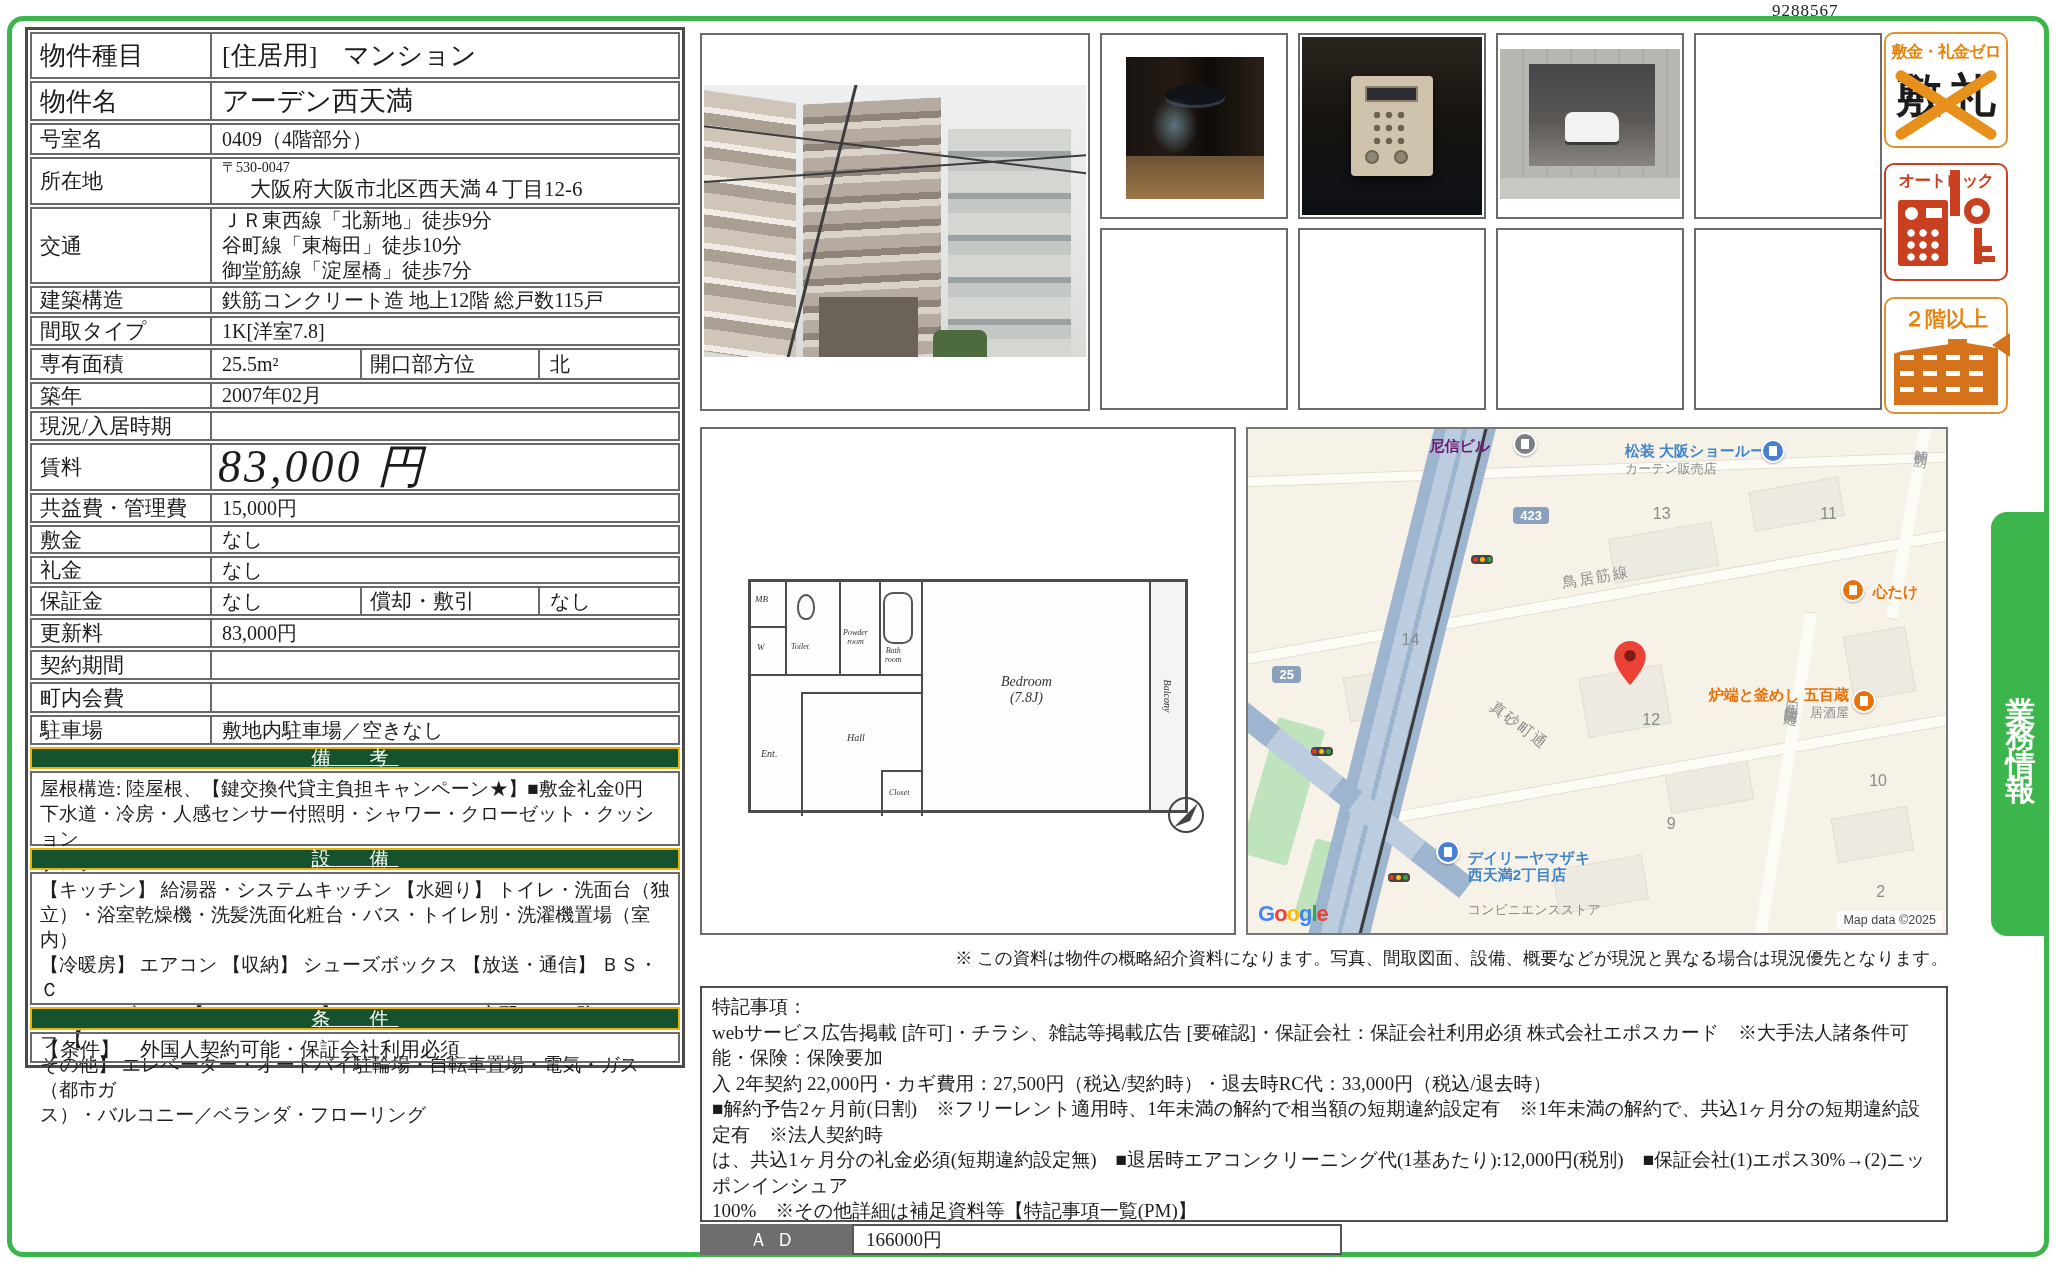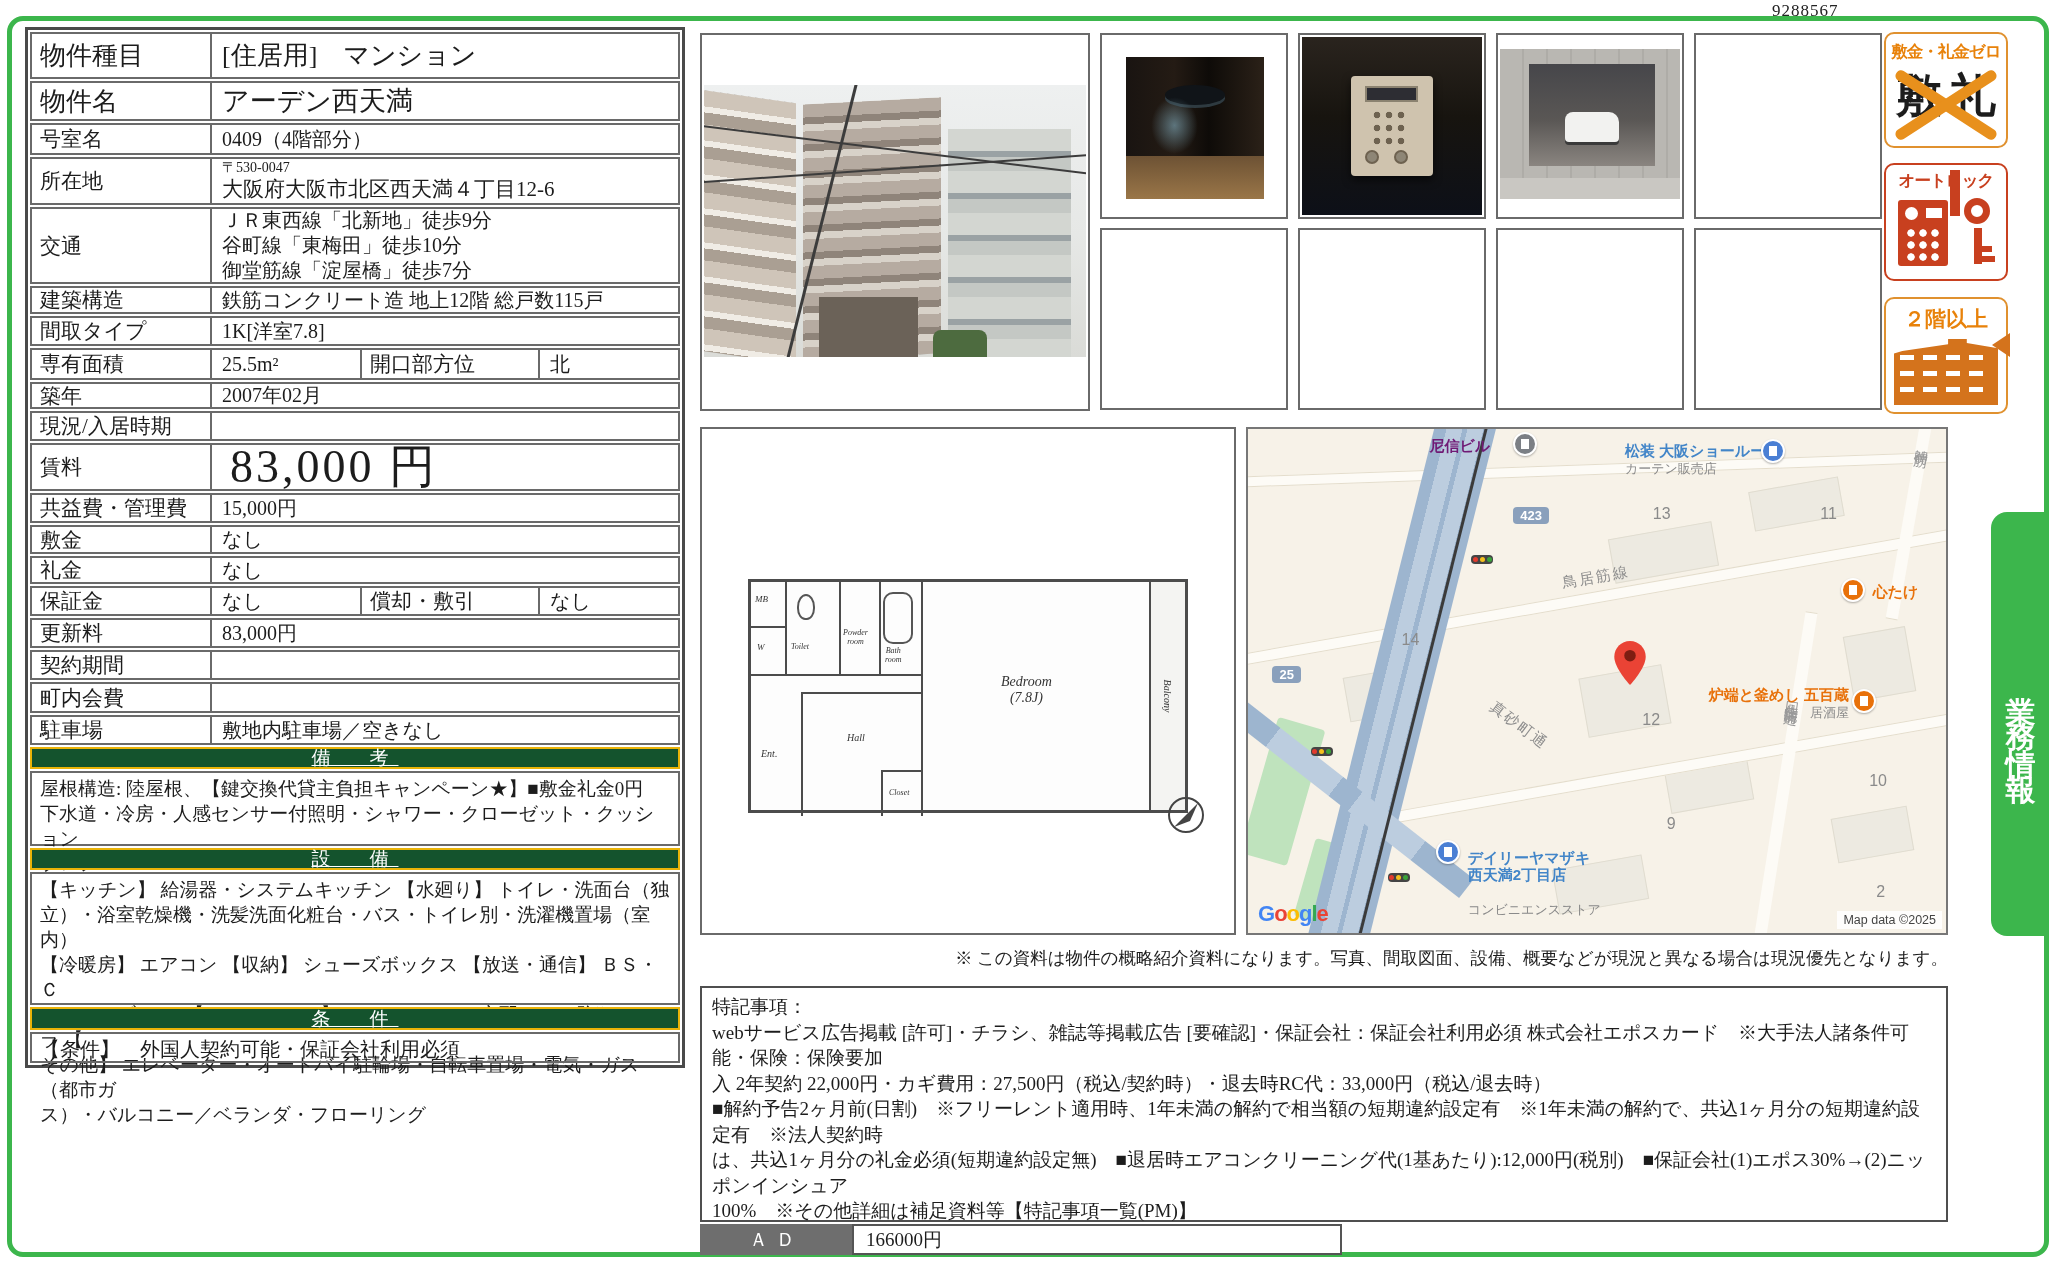--- a/index.html
+++ b/index.html
@@ -27,23 +27,23 @@
   .lbl.big{font-size:26px;}
   .val{flex:1;display:flex;align-items:center;padding:1px 10px;font-size:20px;}
   .val.big{font-size:26px;}
   .val.name{font-size:27px;}
   .val.mid{flex:0 0 150px;border-right:2px solid #6a6a6a;}
   .lbl2{width:178px;border-right:2px solid #6a6a6a;display:flex;align-items:center;
         padding:1px 8px;font-size:21px;}
   .val2{flex:1;display:flex;align-items:center;padding:1px 10px;font-size:20px;}
   .addr-cell{flex:1;display:flex;flex-direction:column;justify-content:center;padding:1px 10px;}
   .addr-cell .postal{font-size:14px;line-height:16px;}
-  .addr-cell .addr{font-size:21px;line-height:26px;}
+  .addr-cell .addr{font-size:21px;line-height:26px;margin-left:28px;}
   .val.multi{font-size:20px;line-height:25px;align-items:center;}
-  .val.rent{font-size:46px;letter-spacing:3px;padding-left:18px;}
+  .val.rent{font-size:46px;letter-spacing:3px;padding-left:6px;font-style:italic;}
   .secbar{border:2px solid #eab308;background:#14532d;color:#fff;display:flex;align-items:center;
     justify-content:center;font-size:19px;letter-spacing:10px;text-decoration:underline;}
   .sectext{border:2px solid #6a6a6a;padding:3px 8px;font-size:19px;line-height:25px;}
 
   
   .pbox{position:absolute;border:2px solid #6a6a6a;background:#fff;}
   .photo{position:absolute;overflow:hidden;}
   
   .ph-building{background:linear-gradient(180deg,#eef0f0 0%,#e6e8e6 55%,#dadbd7 100%);}
   .bld-left{position:absolute;left:-3%;top:4%;width:27%;height:96%;transform:skewY(8deg);

